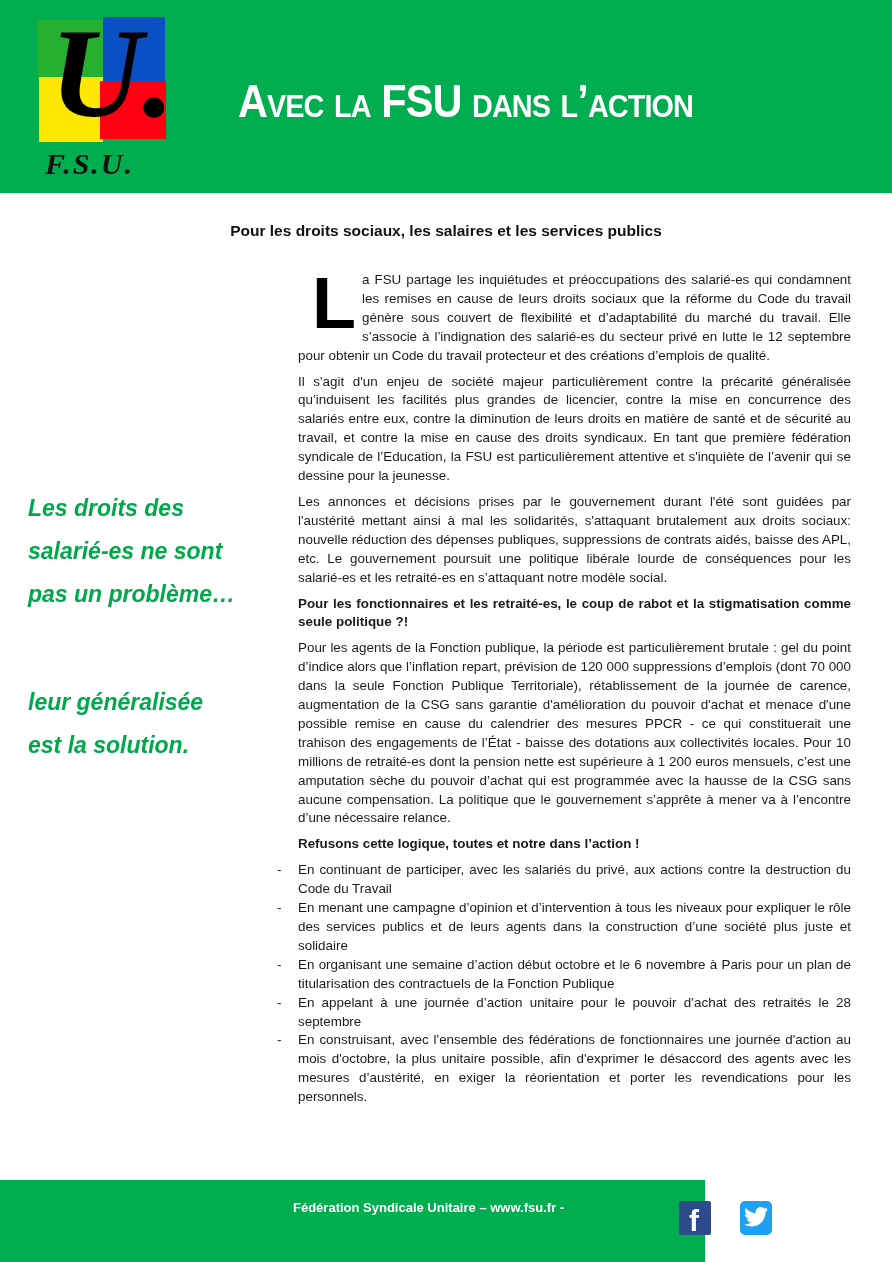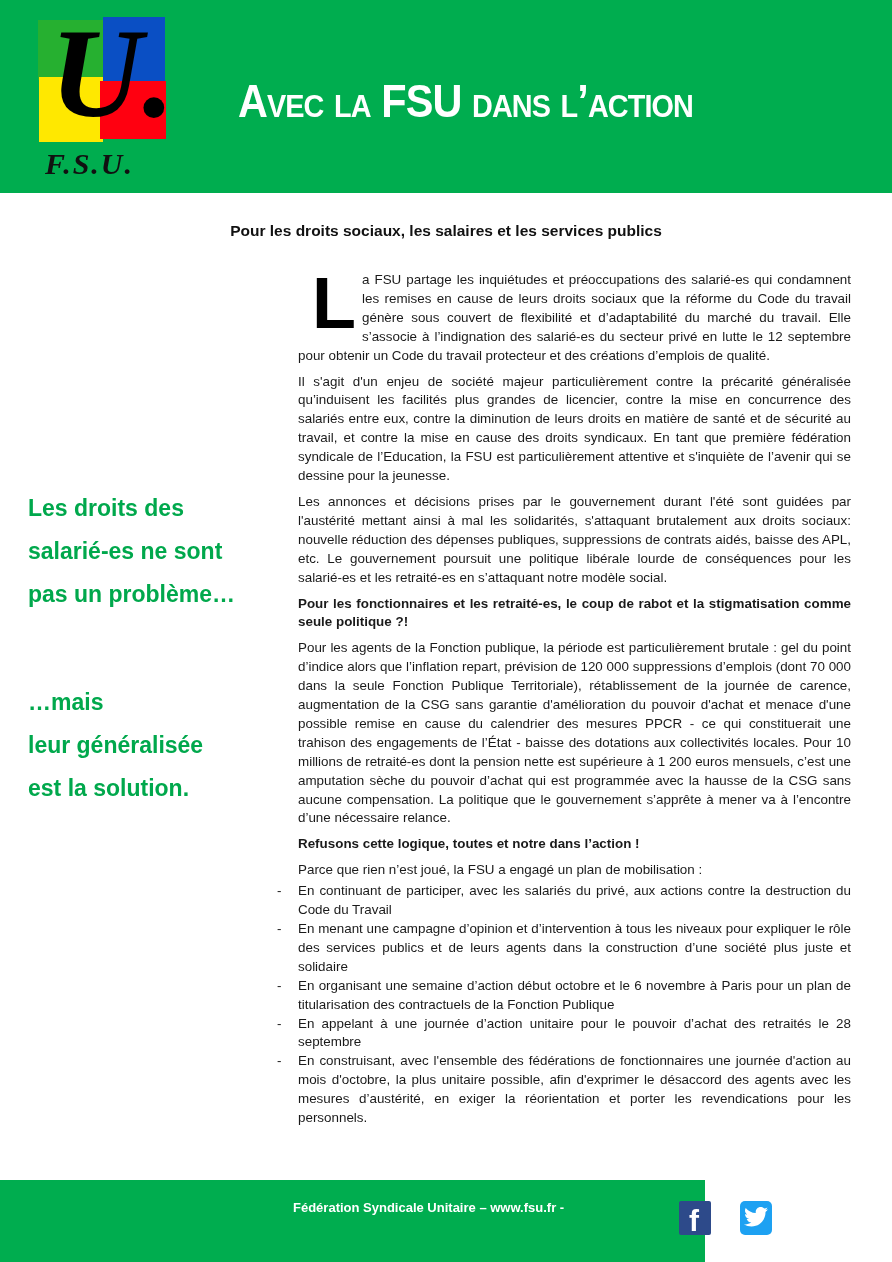--- a/index.html
+++ b/index.html
@@ -40,21 +40,21 @@
     font-family: "Liberation Sans Narrow", "Liberation Sans", sans-serif;
     transform: scaleX(0.9); transform-origin: left center;
     white-space: nowrap;
   }
   .subtitle {
     position: absolute; left: 0; width: 892px; top: 222px; text-align: center;
     font-weight: bold; font-size: 15.5px; color: #111;
   }
   .sidebar {
     position: absolute; left: 28px; top: 487px; width: 250px;
-    color: #00a84c; font-weight: bold; 
+    color: #00a84c; font-weight: bold; font-style: italic;
     font-size: 23px; line-height: 43px;
   }
   .sidebar .gap { height: 65px; }
   .article {
     position: absolute; left: 298px; top: 271px; width: 553px;
     font-size: 13.4px; line-height: 18.9px; color: #1a1a1a;
     text-align: justify;
   }
   .article p { margin: 0 0 7px 0; }
   .dropcap {
@@ -98,35 +98,33 @@
   <div class="title">Avec la FSU dans l’action</div>
 </div>
 
 <div class="subtitle">Pour les droits sociaux, les salaires et les services publics</div>
 
 <div class="sidebar">
   <div>Les droits des</div>
   <div>salarié-es ne sont</div>
   <div>pas un problème…</div>
   <div class="gap"></div>
-  <div>…mais</div>
   <div>leur généralisée</div>
   <div>est la solution.</div>
 </div>
 
 <div class="article">
   <p>
     <span class="dropcap">L</span><span>a FSU partage les inquiétudes et préoccupations des salarié-es qui condamnent les remises en cause de leurs droits sociaux que la réforme du Code du travail génère sous couvert de flexibilité et d’adaptabilité du marché du travail. Elle s’associe à l’indignation des salarié-es du secteur privé en lutte le 12 septembre pour obtenir un Code du travail protecteur et des créations d’emplois de qualité.</span>
   </p>
   <p>Il s'agit d'un enjeu de société majeur particulièrement contre la précarité généralisée qu’induisent les facilités plus grandes de licencier, contre la mise en concurrence des salariés entre eux, contre la diminution de leurs droits en matière de santé et de sécurité au travail, et contre la mise en cause des droits syndicaux. En tant que première fédération syndicale de l’Education, la FSU est particulièrement attentive et s'inquiète de l’avenir qui se dessine pour la jeunesse.</p>
   <p>Les annonces et décisions prises par le gouvernement durant l'été sont guidées par l'austérité mettant ainsi à mal les solidarités, s'attaquant brutalement aux droits sociaux: nouvelle réduction des dépenses publiques, suppressions de contrats aidés, baisse des APL, etc. Le gouvernement poursuit une politique libérale lourde de conséquences pour les salarié-es et les retraité-es en s’attaquant notre modèle social.</p>
   <p class="bold">Pour les fonctionnaires et les retraité-es, le coup de rabot et la stigmatisation comme seule politique ?!</p>
   <p>Pour les agents de la Fonction publique, la période est particulièrement brutale : gel du point d’indice alors que l’inflation repart, prévision de 120 000 suppressions d’emplois (dont 70 000 dans la seule Fonction Publique Territoriale), rétablissement de la journée de carence, augmentation de la CSG sans garantie d'amélioration du pouvoir d'achat et menace d'une possible remise en cause du calendrier des mesures PPCR - ce qui constituerait une trahison des engagements de l’État - baisse des dotations aux collectivités locales. Pour 10 millions de retraité-es dont la pension nette est supérieure à 1 200 euros mensuels, c’est une amputation sèche du pouvoir d’achat qui est programmée avec la hausse de la CSG sans aucune compensation. La politique que le gouvernement s’apprête à mener va à l’encontre d’une nécessaire relance.</p>
   <p class="bold">Refusons cette logique, toutes et notre dans l’action !</p>
-  <p style="margin-bottom:2px">Parce que rien n’est joué, la FSU a engagé un plan de mobilisation :</p>
   <ul>
     <li><span class="dash">-</span><span>En continuant de participer, avec les salariés du privé, aux actions contre la destruction du Code du Travail</span></li>
     <li><span class="dash">-</span><span>En menant une campagne d’opinion et d’intervention à tous les niveaux pour expliquer le rôle des services publics et de leurs agents dans la construction d’une société plus juste et solidaire</span></li>
     <li><span class="dash">-</span><span>En organisant une semaine d’action début octobre et le 6 novembre à Paris pour un plan de titularisation des contractuels de la Fonction Publique</span></li>
     <li><span class="dash">-</span><span>En appelant à une journée d’action unitaire pour le pouvoir d’achat des retraités le 28 septembre</span></li>
     <li><span class="dash">-</span><span>En construisant, avec l'ensemble des fédérations de fonctionnaires une journée d'action au mois d'octobre, la plus unitaire possible, afin d'exprimer le désaccord des agents avec les mesures d’austérité, en exiger la réorientation et porter les revendications pour les personnels.</span></li>
   </ul>
 </div>
 
 <div class="footer">

